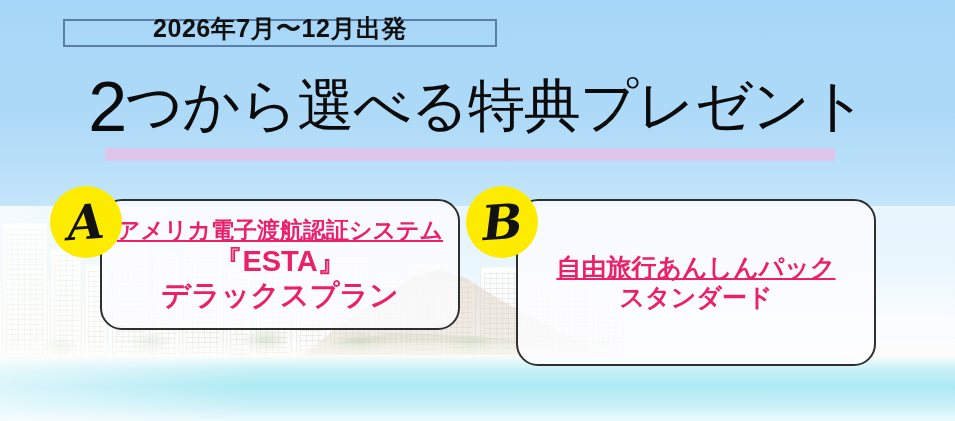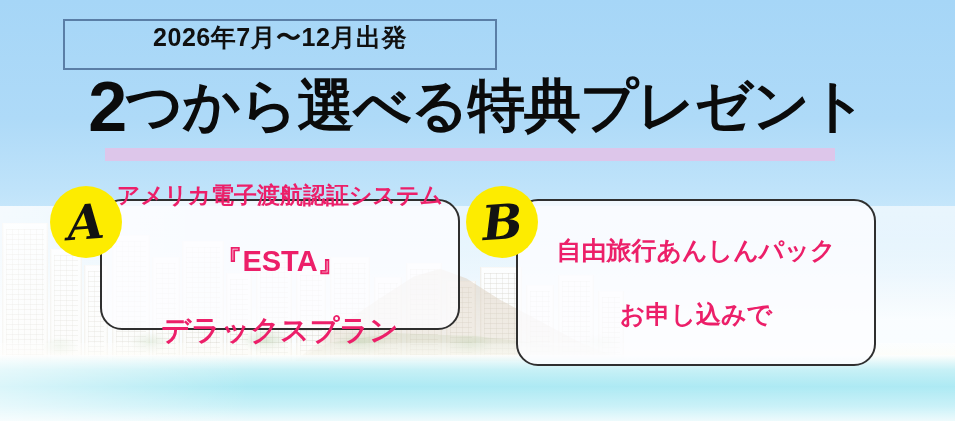--- a/index.html
+++ b/index.html
@@ -116,25 +116,25 @@
     left: 0; bottom: 0;
     width: 300px; height: 215px;
     background: linear-gradient(to right, rgba(255,255,255,0.55), rgba(255,255,255,0) 85%);
     pointer-events: none;
   }
 
   
   .date-box {
     position: absolute;
     left: 63px; top: 19px;
-    width: 434px; height: 51px;
+    width: 434px; height: 28px;
     border: 2px solid #5a7ea6;
     box-sizing: border-box;
     display: flex;
-    align-items: flex-start;
+    align-items: flex-end;
     justify-content: center;
   }
   .date-text {
     font-size: 25px;
     font-weight: 700;
     color: #101010;
     letter-spacing: 0.5px;
     white-space: nowrap;
   }
 
@@ -144,21 +144,21 @@
     left: 105px; top: 148px;
     width: 730px; height: 13px;
     background: #ddc6ea;
   }
   .headline {
     position: absolute;
     left: 0; right: 0; top: 72px;
     text-align: center;
     white-space: nowrap;
     color: #0b0b0b;
-    font-weight: 700;
+    font-weight: 400;
     font-size: 57px;
     line-height: 1;
     letter-spacing: -1px;
   }
   .headline .big-num {
     font-size: 70px;
     line-height: 1;
     vertical-align: -6px;
     letter-spacing: -2px;
   }
@@ -203,22 +203,22 @@
     justify-content: center;
   }
   #panel-a {
     left: 100px; top: 199px;
     width: 360px; height: 131px;
   }
   #panel-b {
     left: 516px; top: 199px;
     width: 360px; height: 167px;
   }
-  .line-lg   { font-size: 25px; line-height: 1.18; white-space: nowrap; }
-  .line-xl   { font-size: 30px; line-height: 1.18; white-space: nowrap; margin-top: 35px; }
+  .line-lg   { font-size: 25px; line-height: 1.18; white-space: nowrap; text-decoration: underline; }
+  .line-xl   { font-size: 30px; line-height: 1.18; white-space: nowrap; }
   .line-sm   { font-size: 15px; line-height: 1.2;  white-space: nowrap; }
   #panel-a .line-lg { font-size: 23px; }
   #panel-a .line-xl { font-size: 29px; }
   #panel-b .line-lg { font-size: 25px; }
   #panel-b .line-xl { font-size: 25px; }
 </style>
 </head>
 <body>
 
 <div id="banner">
@@ -269,16 +269,16 @@
     <div class="line-lg">アメリカ電子渡航認証システム</div>
     <div class="line-xl">『ESTA』</div>
     <div class="line-xl">デラックスプラン</div>
   </div>
 
   <div class="badge" id="badge-b">
     <span class="badge-letter">B</span>
   </div>
   <div class="panel" id="panel-b">
     <div class="line-lg">自由旅行あんしんパック</div>
-    <div class="line-xl">お申し込みで</div>
+    <div class="line-xl">スタンダード</div>
   </div>
 
 </div>
 
 </body></html>

